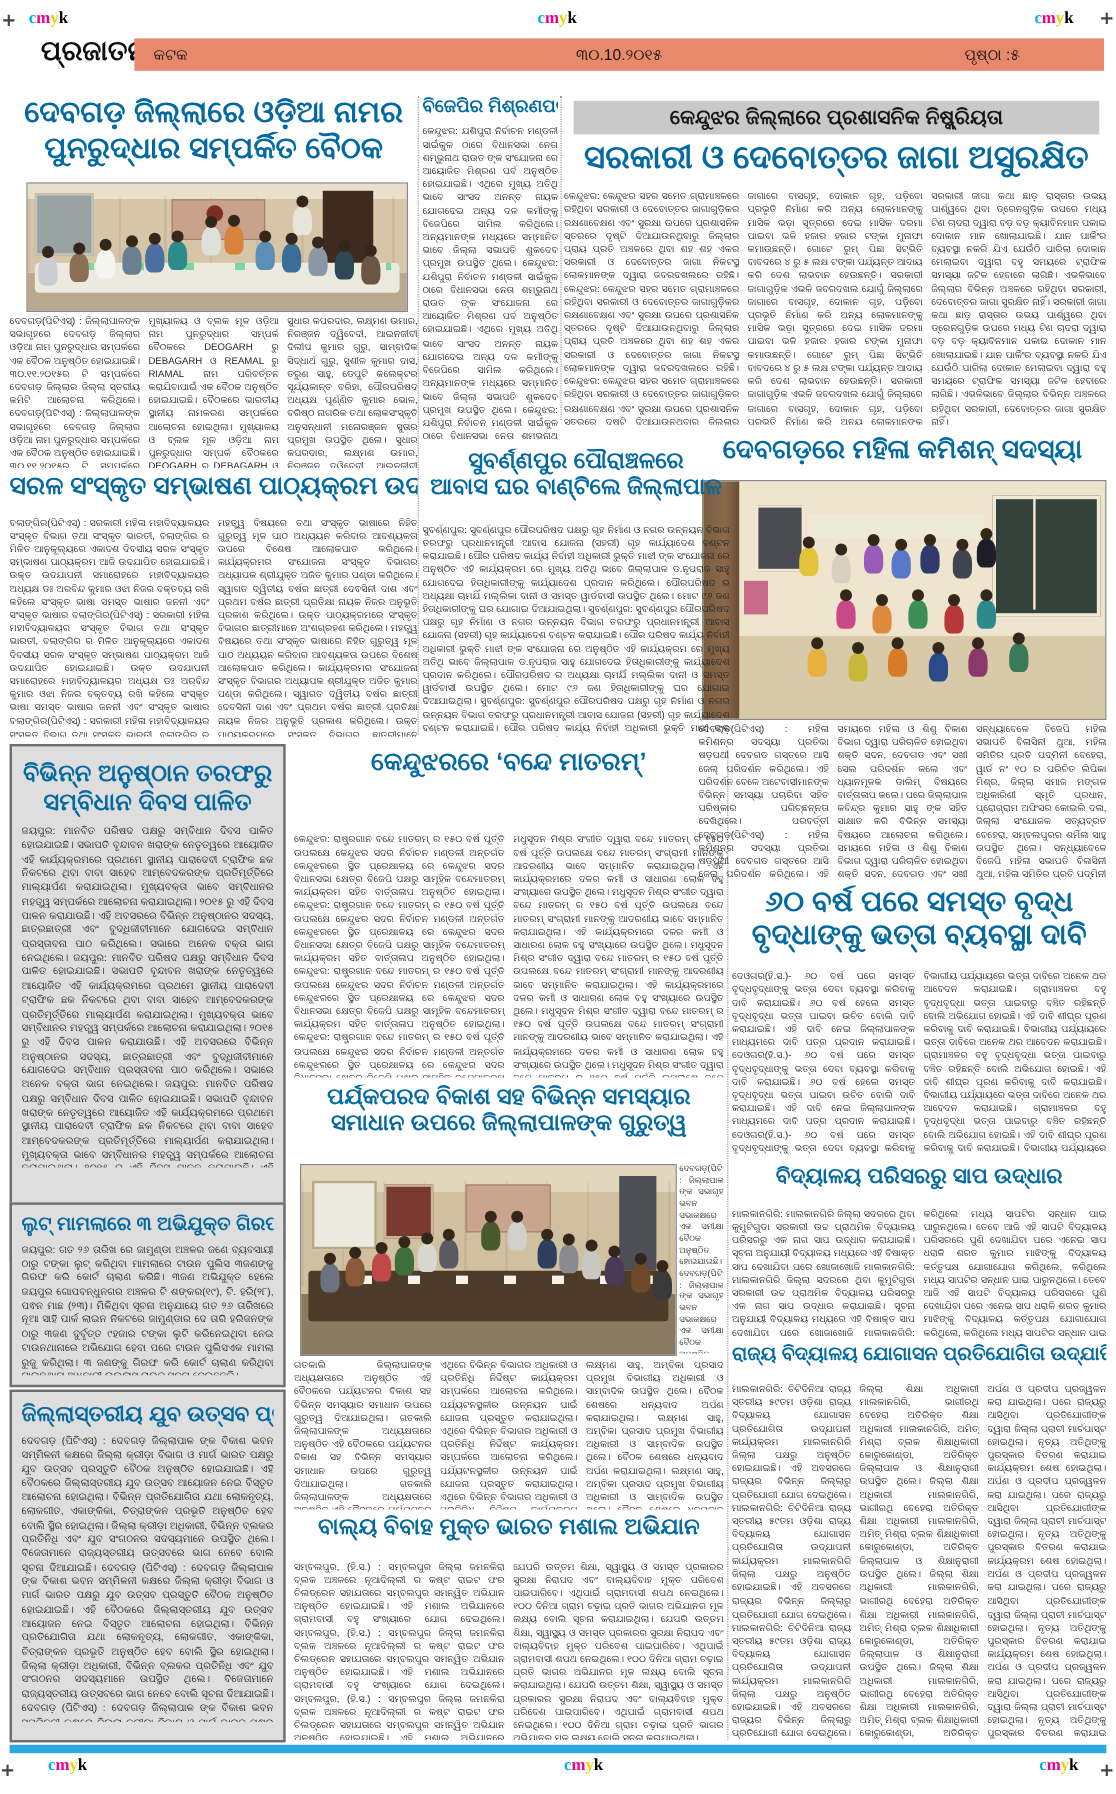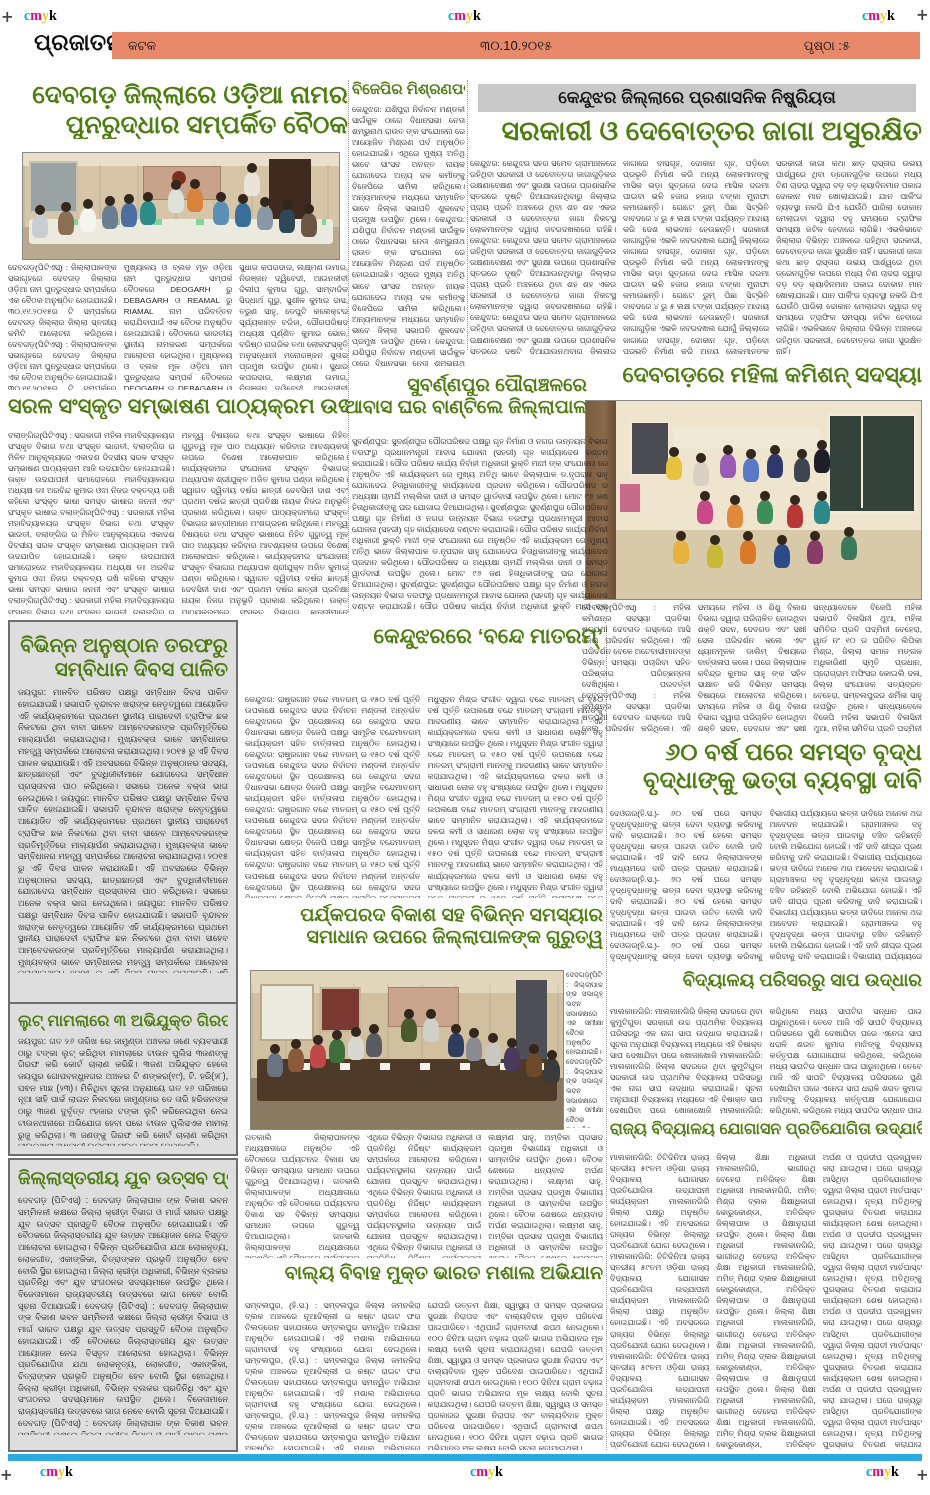--- a/index.html
+++ b/index.html
@@ -12,21 +12,21 @@
   .plusmark{position:absolute;font:bold 15px "DejaVu Sans", sans-serif;color:#444;}
   
   .logo{position:absolute;left:34px;top:30px;font-size:23px;font-weight:bold;color:#0d0d0d;
         font-family:"Liberation Serif", serif;}
   .mastbar{position:absolute;left:112px;top:32px;width:808px;height:27px;display:flex;
            align-items:center;font-weight:normal;font-size:13px;color:#111;}
   .mastbar .edition{margin-left:16px;}
   .mastbar .date{position:absolute;left:0;right:0;text-align:center;}
   .mastbar .pageno{margin-left:auto;margin-right:70px;position:relative;}
   
-  .hl{font-weight:bold;color:#4d7c0f;text-align:right;line-height:1.18;}
+  .hl{font-weight:bold;color:#0369a1;text-align:center;line-height:1.18;}
   .hl div{white-space:nowrap;overflow:hidden;}
   .kicker{background:#C9C9C9;font-weight:bold;font-size:17px;text-align:center;
           color:#151515;display:flex;align-items:center;justify-content:center;}
   
   .cols{display:flex;gap:7px;}
   .col{flex:1;height:100%;overflow:hidden;font-size:8px;line-height:1.38;text-align:justify;color:#242424;}
   .col.big{font-size:8.5px;}
   
   .graybox{background:#DEDEDE;border:2px solid #6e6e6e;padding:6px 8px;}
   
@@ -158,21 +158,21 @@
     <div class="abs hl" style="left:8px;top:394px;width:340px;font-size:21px">
       <div>ସରଳ ସଂସ୍କୃତ ସମ୍ଭାଷଣ ପାଠ୍ୟକ୍ରମ ଉଦ୍‌ଯାପିତ</div>
     </div>
     <div class="abs cols" style="left:8px;top:430px;width:340px;height:184px">
       <div class="col">ବଲାଙ୍ଗିର(ପିଟିଏସ୍) : ସରକାରୀ ମହିଳା ମହାବିଦ୍ୟାଳୟର ସଂସ୍କୃତ ବିଭାଗ ତଥା ସଂସ୍କୃତ ଭାରତୀ, ବଲାଙ୍ଗିର ର ମିଳିତ ଆନୁକୂଲ୍ୟରେ ଏକାଦଶ ଦିବସୀୟ ସରଳ ସଂସ୍କୃତ ସମ୍ଭାଷଣ ପାଠ୍ୟକ୍ରମ ଆଜି ଉଦଯାପିତ ହୋଇଯାଇଛି। ଉକ୍ତ ଉଦଯାପନୀ ସମାରୋହରେ ମହାବିଦ୍ୟାଳୟର ଅଧ୍ୟକ୍ଷ ଡଃ ଅରବିନ୍ଦ କୁମାର ଓଝା ନିଜର ବକ୍ତବ୍ୟ ରଖି କହିଲେ ସଂସ୍କୃତ ଭାଷା ସମସ୍ତ ଭାଷାର ଜନନୀ ଏବଂ ସଂସ୍କୃତ ଭାଷାର ବଲାଙ୍ଗିର(ପିଟିଏସ୍) : ସରକାରୀ ମହିଳା ମହାବିଦ୍ୟାଳୟର ସଂସ୍କୃତ ବିଭାଗ ତଥା ସଂସ୍କୃତ ଭାରତୀ, ବଲାଙ୍ଗିର ର ମିଳିତ ଆନୁକୂଲ୍ୟରେ ଏକାଦଶ ଦିବସୀୟ ସରଳ ସଂସ୍କୃତ ସମ୍ଭାଷଣ ପାଠ୍ୟକ୍ରମ ଆଜି ଉଦଯାପିତ ହୋଇଯାଇଛି। ଉକ୍ତ ଉଦଯାପନୀ ସମାରୋହରେ ମହାବିଦ୍ୟାଳୟର ଅଧ୍ୟକ୍ଷ ଡଃ ଅରବିନ୍ଦ କୁମାର ଓଝା ନିଜର ବକ୍ତବ୍ୟ ରଖି କହିଲେ ସଂସ୍କୃତ ଭାଷା ସମସ୍ତ ଭାଷାର ଜନନୀ ଏବଂ ସଂସ୍କୃତ ଭାଷାର ବଲାଙ୍ଗିର(ପିଟିଏସ୍) : ସରକାରୀ ମହିଳା ମହାବିଦ୍ୟାଳୟର ସଂସ୍କୃତ ବିଭାଗ ତଥା ସଂସ୍କୃତ ଭାରତୀ, ବଲାଙ୍ଗିର ର ମିଳିତ ଆନୁକୂଲ୍ୟରେ ଏକାଦଶ ଦିବସୀୟ ସରଳ ସଂସ୍କୃତ ସମ୍ଭାଷଣ ପାଠ୍ୟକ୍ରମ ଆଜି ଉଦଯାପିତ ହୋଇଯାଇଛି। ଉକ୍ତ ଉଦଯାପନୀ ସମାରୋହରେ ମହାବିଦ୍ୟାଳୟର ଅଧ୍ୟକ୍ଷ ଡଃ ଅରବିନ୍ଦ କୁମାର ଓଝା ନିଜର ବକ୍ତବ୍ୟ ରଖି କହିଲେ ସଂସ୍କୃତ ଭାଷା ସମସ୍ତ ଭାଷାର ଜନନୀ ଏବଂ ସଂସ୍କୃତ ଭାଷାର</div>
       <div class="col">ମହତ୍ତ୍ୱ ବିଷୟରେ ତଥା ସଂସ୍କୃତ ଭାଷାରେ ନିହିତ ଗୁରୁତ୍ୱ ମୂଳ ପାଠ ଅଧ୍ୟୟନ କରିବାର ଆବଶ୍ୟକତା ଉପରେ ବିଶେଷ ଆଲୋକପାତ କରିଥିଲେ। କାର୍ଯ୍ୟକ୍ରମର ସଂଯୋଜନା ସଂସ୍କୃତ ବିଭାଗର ଅଧ୍ୟାପକ ଶ୍ରୀଯୁକ୍ତ ଅଜିତ କୁମାର ପଣ୍ଡା କରିଥିଲେ। ସ୍ୱାଗତ ଦ୍ୱିତୀୟ ବର୍ଷର ଛାତ୍ରୀ ଦେବସିନୀ ଦାଶ ଏବଂ ପ୍ରଥମ ବର୍ଷର ଛାତ୍ରୀ ପ୍ରତିକ୍ଷା ନାୟକ ନିଜର ଅନୁଭୂତି ପ୍ରକାଶ କରିଥିଲେ। ଉକ୍ତ ପାଠ୍ୟକ୍ରମରେ ସଂସ୍କୃତ ବିଭାଗର ଛାତ୍ରୀମାନେ ଅଂଶଗ୍ରହଣ କରିଥିଲେ। ମହତ୍ତ୍ୱ ବିଷୟରେ ତଥା ସଂସ୍କୃତ ଭାଷାରେ ନିହିତ ଗୁରୁତ୍ୱ ମୂଳ ପାଠ ଅଧ୍ୟୟନ କରିବାର ଆବଶ୍ୟକତା ଉପରେ ବିଶେଷ ଆଲୋକପାତ କରିଥିଲେ। କାର୍ଯ୍ୟକ୍ରମର ସଂଯୋଜନା ସଂସ୍କୃତ ବିଭାଗର ଅଧ୍ୟାପକ ଶ୍ରୀଯୁକ୍ତ ଅଜିତ କୁମାର ପଣ୍ଡା କରିଥିଲେ। ସ୍ୱାଗତ ଦ୍ୱିତୀୟ ବର୍ଷର ଛାତ୍ରୀ ଦେବସିନୀ ଦାଶ ଏବଂ ପ୍ରଥମ ବର୍ଷର ଛାତ୍ରୀ ପ୍ରତିକ୍ଷା ନାୟକ ନିଜର ଅନୁଭୂତି ପ୍ରକାଶ କରିଥିଲେ। ଉକ୍ତ ପାଠ୍ୟକ୍ରମରେ ସଂସ୍କୃତ ବିଭାଗର ଛାତ୍ରୀମାନେ ଅଂଶଗ୍ରହଣ କରିଥିଲେ।</div>
     </div>
   </section>
 
   <section>
-    <div class="abs hl" style="left:331px;top:374px;width:256px;font-size:19px">
+    <div class="abs hl" style="left:352px;top:374px;width:256px;font-size:19px">
       <div>ସୁବର୍ଣ୍ଣପୁର ପୌରାଞ୍ଚଳରେ</div>
       <div>ଆବାସ ଘର ବାଣ୍ଟିଲେ ଜିଲ୍ଲାପାଳ</div>
     </div>
     <div class="abs cols" style="left:352px;top:436px;width:256px;height:178px">
       <div class="col">ସୁବର୍ଣ୍ଣପୁର: ସୁବର୍ଣ୍ଣପୁର ପୌରପରିଷଦ ପକ୍ଷରୁ ଗୃହ ନିର୍ମାଣ ଓ ନଗର ଉନ୍ନୟନ ବିଭାଗ ତରଫରୁ ପ୍ରଧାନମନ୍ତ୍ରୀ ଆବାସ ଯୋଜନା (ସହରୀ) ଗୃହ କାର୍ଯ୍ୟାଦେଶ ବଣ୍ଟନ କରାଯାଇଛି। ପୌର ପରିଷଦ କାର୍ଯ୍ୟ ନିର୍ବାହୀ ଅଧିକାରୀ ଭୁକ୍ତି ମାଝୀ ଙ୍କ ସଂଯୋଜନା ରେ ଅନୁଷ୍ଠିତ ଏହି କାର୍ଯ୍ୟକ୍ରମ ରେ ମୁଖ୍ୟ ଅତିଥି ଭାବେ ଜିଲ୍ଲାପାଳ ଡ.ନୃପରାଜ ସାହୁ ଯୋଗଦେଇ ହିତାଧିକାରୀଙ୍କୁ କାର୍ଯ୍ୟାଦେଶ ପ୍ରଦାନ କରିଥିଲେ। ପୌରପରିଷଦ ର ଅଧ୍ୟକ୍ଷା ଚାମଯିଁ ମଲ୍ଲିକା ଦାନୀ ଓ ସମସ୍ତ ୱାର୍ଡବାସୀ ଉପସ୍ଥିତ ଥିଲେ। ମୋଟ ୯୬ ଜଣ ହିତାଧିକାରୀଙ୍କୁ ଘର ଯୋଗାଇ ଦିଆଯାଇଥିଲା। ସୁବର୍ଣ୍ଣପୁର: ସୁବର୍ଣ୍ଣପୁର ପୌରପରିଷଦ ପକ୍ଷରୁ ଗୃହ ନିର୍ମାଣ ଓ ନଗର ଉନ୍ନୟନ ବିଭାଗ ତରଫରୁ ପ୍ରଧାନମନ୍ତ୍ରୀ ଆବାସ ଯୋଜନା (ସହରୀ) ଗୃହ କାର୍ଯ୍ୟାଦେଶ ବଣ୍ଟନ କରାଯାଇଛି। ପୌର ପରିଷଦ କାର୍ଯ୍ୟ ନିର୍ବାହୀ ଅଧିକାରୀ ଭୁକ୍ତି ମାଝୀ ଙ୍କ ସଂଯୋଜନା ରେ ଅନୁଷ୍ଠିତ ଏହି କାର୍ଯ୍ୟକ୍ରମ ରେ ମୁଖ୍ୟ ଅତିଥି ଭାବେ ଜିଲ୍ଲାପାଳ ଡ.ନୃପରାଜ ସାହୁ ଯୋଗଦେଇ ହିତାଧିକାରୀଙ୍କୁ କାର୍ଯ୍ୟାଦେଶ ପ୍ରଦାନ କରିଥିଲେ। ପୌରପରିଷଦ ର ଅଧ୍ୟକ୍ଷା ଚାମଯିଁ ମଲ୍ଲିକା ଦାନୀ ଓ ସମସ୍ତ ୱାର୍ଡବାସୀ ଉପସ୍ଥିତ ଥିଲେ। ମୋଟ ୯୬ ଜଣ ହିତାଧିକାରୀଙ୍କୁ ଘର ଯୋଗାଇ ଦିଆଯାଇଥିଲା। ସୁବର୍ଣ୍ଣପୁର: ସୁବର୍ଣ୍ଣପୁର ପୌରପରିଷଦ ପକ୍ଷରୁ ଗୃହ ନିର୍ମାଣ ଓ ନଗର ଉନ୍ନୟନ ବିଭାଗ ତରଫରୁ ପ୍ରଧାନମନ୍ତ୍ରୀ ଆବାସ ଯୋଜନା (ସହରୀ) ଗୃହ କାର୍ଯ୍ୟାଦେଶ ବଣ୍ଟନ କରାଯାଇଛି। ପୌର ପରିଷଦ କାର୍ଯ୍ୟ ନିର୍ବାହୀ ଅଧିକାରୀ ଭୁକ୍ତି ମାଝୀ ଙ୍କ ସଂଯୋଜନା ରେ ଅନୁଷ୍ଠିତ ଏହି କାର୍ଯ୍ୟକ୍ରମ ରେ ମୁଖ୍ୟ ଅତିଥି ଭାବେ ଜିଲ୍ଲାପାଳ ଡ.ନୃପରାଜ ସାହୁ ଯୋଗଦେଇ ହିତାଧିକାରୀଙ୍କୁ କାର୍ଯ୍ୟାଦେଶ ପ୍ରଦାନ କରିଥିଲେ। ପୌରପରିଷଦ ର ଅଧ୍ୟକ୍ଷା ଚାମଯିଁ ମଲ୍ଲିକା ଦାନୀ ଓ ସମସ୍ତ ୱାର୍ଡବାସୀ ଉପସ୍ଥିତ ଥିଲେ। ମୋଟ ୯୬ ଜଣ ହିତାଧିକାରୀଙ୍କୁ ଘର ଯୋଗାଇ ଦିଆଯାଇଥିଲା।</div>
     </div>
   </section>
 
   <section class="abs graybox" style="left:8px;top:620px;width:230px;height:431px">
     <div class="hl" style="font-size:20px;margin-top:6px">

